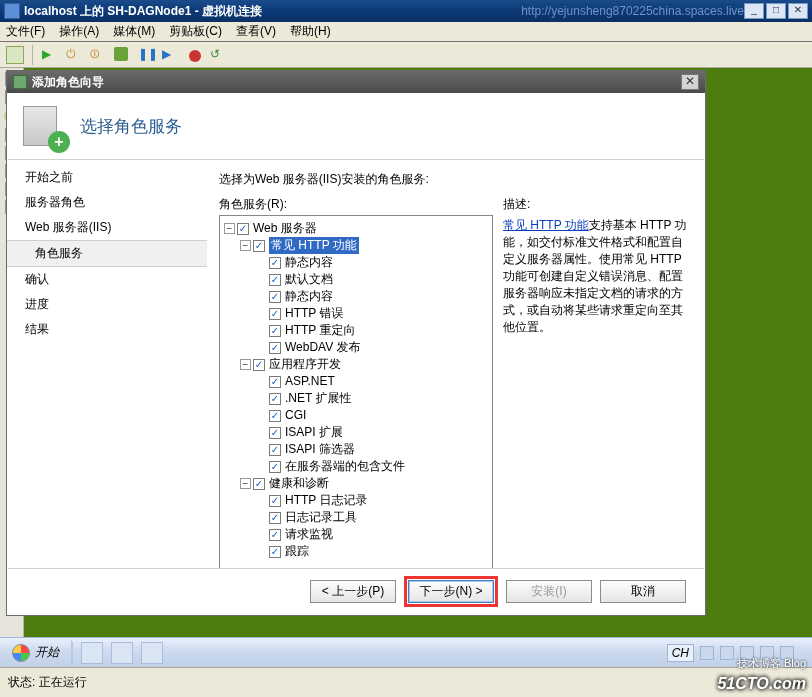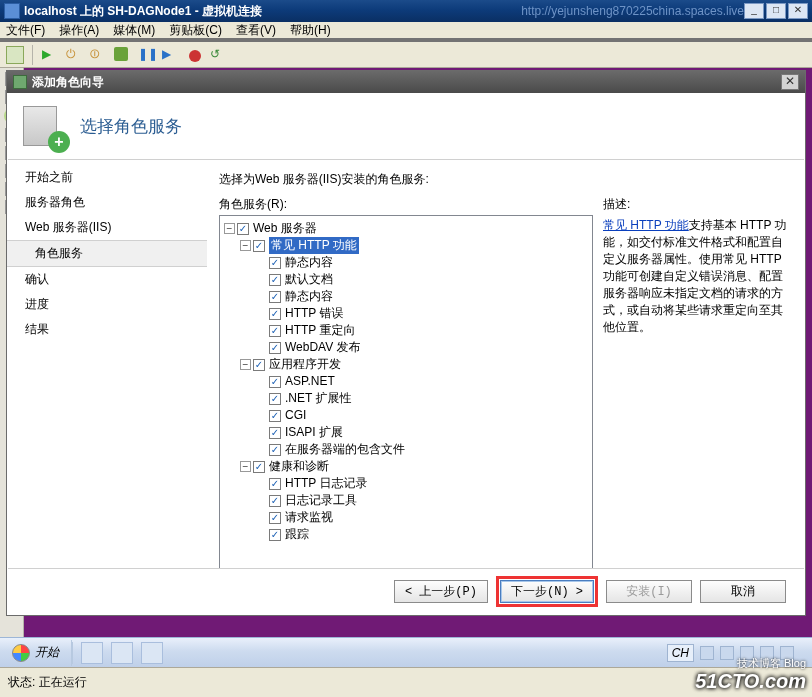--- a/index.html
+++ b/index.html
@@ -1,39 +1,39 @@
 <!DOCTYPE html>
 <html><head>
 <meta charset="utf-8">
 <style>
   *{margin:0;padding:0;box-sizing:border-box;font-family:"Microsoft YaHei","SimSun",Tahoma,sans-serif;font-size:12px;}
   body{background:#efefef;width:812px;height:697px;overflow:hidden;position:relative;}
-  .outer{width:812px;height:697px;background:#701a75;}
+  .outer{width:812px;height:697px;background:#4d7c0f;}
   
   .vm-title{height:22px;background:linear-gradient(#1b4b8a,#0d3b7a 45%,#0a2f63);color:#fff;display:flex;align-items:center;padding:0 4px;}
   .vm-title .icon{width:16px;height:16px;background:#5b8fd6;border:1px solid #2c5ea3;margin-right:4px;}
   .vm-title .t{flex:1;font-weight:bold;}
   .vm-title .url{color:#6e93c6;font-weight:normal;margin-right:0;}
   .win-btns{display:flex;gap:2px;}
   .win-btn{width:20px;height:16px;background:#dce6f4;border:1px solid #7a98c4;text-align:center;line-height:12px;font-size:10px;color:#333;}
   
-  .menubar{height:20px;background:#ece9d8;border-bottom:4px solid #737373;display:flex;align-items:center;padding:0 6px;gap:14px;color:#000;}
+  .menubar{height:20px;background:#ece9d8;border-bottom:1px solid #737373;display:flex;align-items:center;padding:0 6px;gap:14px;color:#000;}
   
   .toolbar{height:26px;background:#ece9d8;border-bottom:1px solid #aca899;display:flex;align-items:center;padding:0 6px;gap:6px;}
   .tb-btn{width:18px;height:18px;border:1px solid transparent;}
   .tb-play{color:#2ca82c;}
   .tb-pause{color:#2a72c8;}
   .tb-disk{background:#6aa23a;border-radius:2px;}
   .tb-rec{width:12px;height:12px;border-radius:50%;background:#c33;margin:3px;}
   
   .leftstrip{position:absolute;left:0;top:68px;width:24px;height:574px;background:#e5e3da;border-right:1px solid #b5b3aa;}
   .leftstrip .sq{width:14px;height:14px;margin:4px auto;border:1px solid #999;background:#fff;font-size:9px;text-align:center;line-height:12px;}
   .leftstrip .arrow{width:16px;height:16px;margin:4px auto;background:#b7d98a;border-radius:50%;position:relative;}
   
-  .wizard{position:absolute;left:6px;top:70px;width:800px;height:546px;background:#fff;border:1px solid #6b6b6b;}
+  .wizard{position:absolute;left:6px;top:70px;width:700px;height:546px;background:#fff;border:1px solid #6b6b6b;}
   .wiz-title{height:22px;background:linear-gradient(#6a6a6a,#4a4a4a);color:#fff;display:flex;align-items:center;padding:0 6px;}
   .wiz-title .t{flex:1;font-weight:bold;}
   .wiz-close{width:18px;height:16px;background:#d4d4d4;border:1px solid #777;text-align:center;line-height:12px;color:#333;}
   .wiz-body{display:flex;height:calc(100% - 22px);}
   
   .header-band{position:absolute;left:1px;top:23px;right:1px;height:66px;background:#fff;border-bottom:1px solid #d0d0d0;display:flex;align-items:center;padding-left:12px;}
   .header-band .ico{width:48px;height:48px;margin-right:12px;position:relative;}
   .server-ico{width:34px;height:40px;background:linear-gradient(#e8e8e8,#c8c8c8);border:1px solid #999;position:absolute;top:3px;left:3px;}
   .plus-badge{position:absolute;right:-2px;bottom:-2px;width:22px;height:22px;background:#4caf50;border-radius:50%;color:#fff;text-align:center;line-height:22px;font-weight:bold;font-size:16px;}
   .header-band h1{font-size:17px;font-weight:normal;color:#2b5d92;}
@@ -53,36 +53,36 @@
   .noexp{display:inline-block;width:13px;}
   .chk{display:inline-block;width:12px;height:12px;border:1px solid #7a7a7a;background:#fff;margin-right:4px;text-align:center;line-height:10px;font-size:10px;color:#1a5fb4;}
   .chk.checked::before{content:"✓";}
   .hilite{background:#316ac5;color:#fff;padding:0 2px;}
   .desc-col{width:190px;}
   .desc-col .lbl{margin-bottom:4px;}
   .desc-col a{color:#0a3fbd;text-decoration:underline;}
   .link{color:#0a3fbd;text-decoration:underline;margin-top:6px;}
   
   .footer{position:absolute;left:1px;right:1px;bottom:1px;height:46px;border-top:1px solid #d0d0d0;display:flex;align-items:center;justify-content:flex-end;gap:8px;padding-right:18px;background:#fff;}
-  .btn{min-width:86px;height:23px;border:1px solid #8b8b8b;background:linear-gradient(#fdfdfd,#e5e5e5);padding:0 10px;color:#000;font-family:Liberation Mono, monospace;}
+  .btn{min-width:86px;height:23px;border:1px solid #8b8b8b;background:linear-gradient(#fdfdfd,#e5e5e5);padding:0 10px;color:#000;}
   .btn:disabled{color:#9a9a9a;}
   .btn-default{border:1px solid #4a7dbf;box-shadow:0 0 0 1px #a6c6ea inset;}
   .hl-box{border:3px solid #e33;padding:1px;display:inline-block;}
   
   .taskbar{position:absolute;left:0;bottom:30px;width:812px;height:30px;background:linear-gradient(#e9f0fb,#cddbef 45%,#bfd0e9);border-top:1px solid #9db6d7;display:flex;align-items:center;font-style:italic;}
   .start{height:26px;padding:0 12px;display:flex;align-items:center;gap:5px;border-right:1px solid #b7c9e0;}
   .win-orb{width:18px;height:18px;border-radius:50%;background:conic-gradient(#f44 0 25%,#4c4 0 50%,#48f 0 75%,#fc4 0 100%);border:1px solid #888;}
   .tb-items{display:flex;gap:8px;padding-left:8px;}
   .tb-ico{width:22px;height:22px;background:#dbe6f4;border:1px solid #a9bedd;}
   .tray{margin-left:auto;display:flex;align-items:center;gap:6px;padding-right:18px;}
   .tray .lang{border:1px solid #9fb4d1;padding:1px 4px;background:#e7effa;}
   .tray .tico{width:14px;height:14px;background:#c9d8ed;border:1px solid #9fb4d1;}
   
   .statusbar{position:absolute;left:0;bottom:0;width:812px;height:30px;background:#ece9d8;border-top:1px solid #aca899;display:flex;align-items:center;padding:0 8px;}
-  .watermark{position:absolute;right:6px;bottom:4px;font-size:20px;font-weight:bold;color:#fff;text-shadow:0 0 4px #000,0 0 4px #000;font-style:italic;pointer-events:none;}
+  .watermark{position:absolute;right:6px;bottom:4px;font-size:16px;font-weight:bold;color:#fff;text-shadow:0 0 4px #000,0 0 4px #000;font-style:italic;pointer-events:none;}
   .watermark2{position:absolute;right:6px;bottom:26px;font-size:11px;color:#fff;text-shadow:0 0 3px #000;pointer-events:none;}
 </style>
 </head>
 <body>
 
 <div class="outer">
 
   <div class="vm-title">
     <div class="icon"></div>
     <div class="t">localhost 上的 SH-DAGNode1 - 虚拟机连接</div>
@@ -220,20 +220,25 @@
                 </div>
               <div class="node" style="padding-left:32px;">
                   <span class="noexp"></span>
                   <span class="chk checked"></span>
                   <span>CGI</span>
                 </div>
               <div class="node" style="padding-left:32px;">
                   <span class="noexp"></span>
                   <span class="chk checked"></span>
                   <span>ISAPI 扩展</span>
+                </div>
+              <div class="node" style="padding-left:32px;">
+                  <span class="noexp"></span>
+                  <span class="chk checked"></span>
+                  <span>ISAPI 筛选器</span>
                 </div>
               <div class="node" style="padding-left:32px;">
                   <span class="noexp"></span>
                   <span class="chk checked"></span>
                   <span>在服务器端的包含文件</span>
                 </div>
               <div class="node" style="padding-left:16px;">
                   <span class="exp">−</span>
                   <span class="chk checked"></span>
                   <span>健康和诊断</span>

